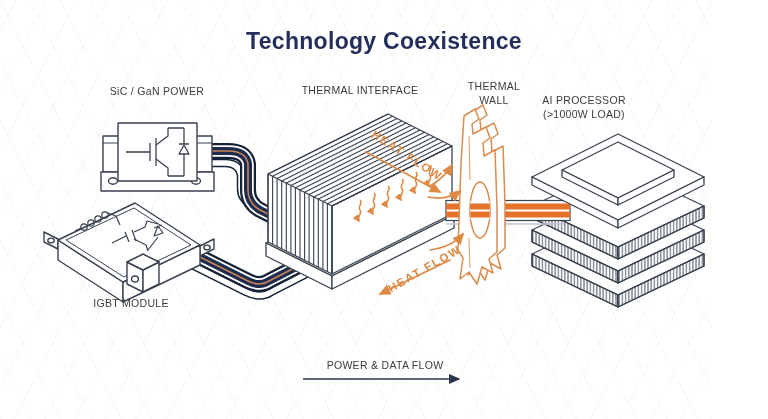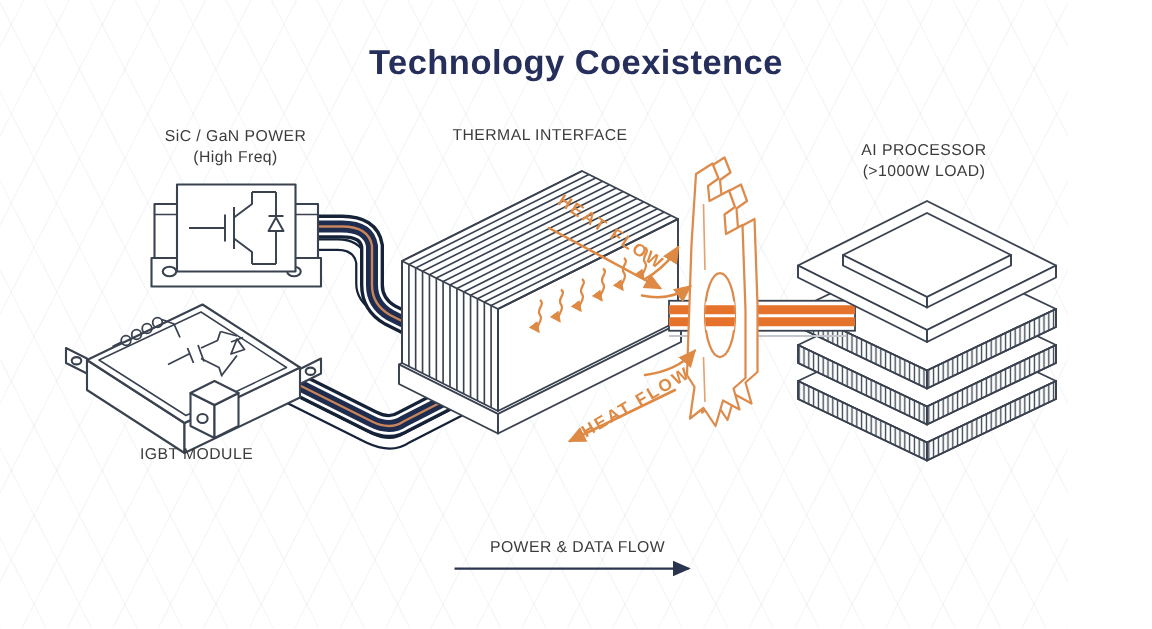--- a/index.html
+++ b/index.html
@@ -203,29 +203,32 @@
       <path d="M450,260 L380,294" marker-end="url(#mO)"></path>
     </g>
 
     <path d="M303,379 L459,379" fill="none" stroke="#2A3550" stroke-width="1.5" marker-end="url(#mN)"></path>
   </svg>
 
   <div class="title">Technology Coexistence</div>
 
   <div class="lbl" style="left:157px;top:84px">
     <div>SiC / GaN POWER</div>
-    <div>(High Freq)</div>
   </div>
 
   <div class="lbl" style="left:360px;top:83px">
     <div>THERMAL INTERFACE</div>
   </div>
 
-
-  <div class="lbl" style="left:616px;top:93px">
+  <div class="lbl" style="left:494px;top:79px">
+    <div>THERMAL</div>
+    <div>WALL</div>
+  </div>
+
+  <div class="lbl" style="left:584px;top:93px">
     <div>AI PROCESSOR</div>
     <div>(&gt;1000W LOAD)</div>
   </div>
 
   <div class="lbl" style="left:131px;top:296px">
     <div>IGBT MODULE</div>
   </div>
 
   <div class="heat-label hl-top">HEAT FLOW</div>
   <div class="heat-label hl-bottom">HEAT FLOW</div>

